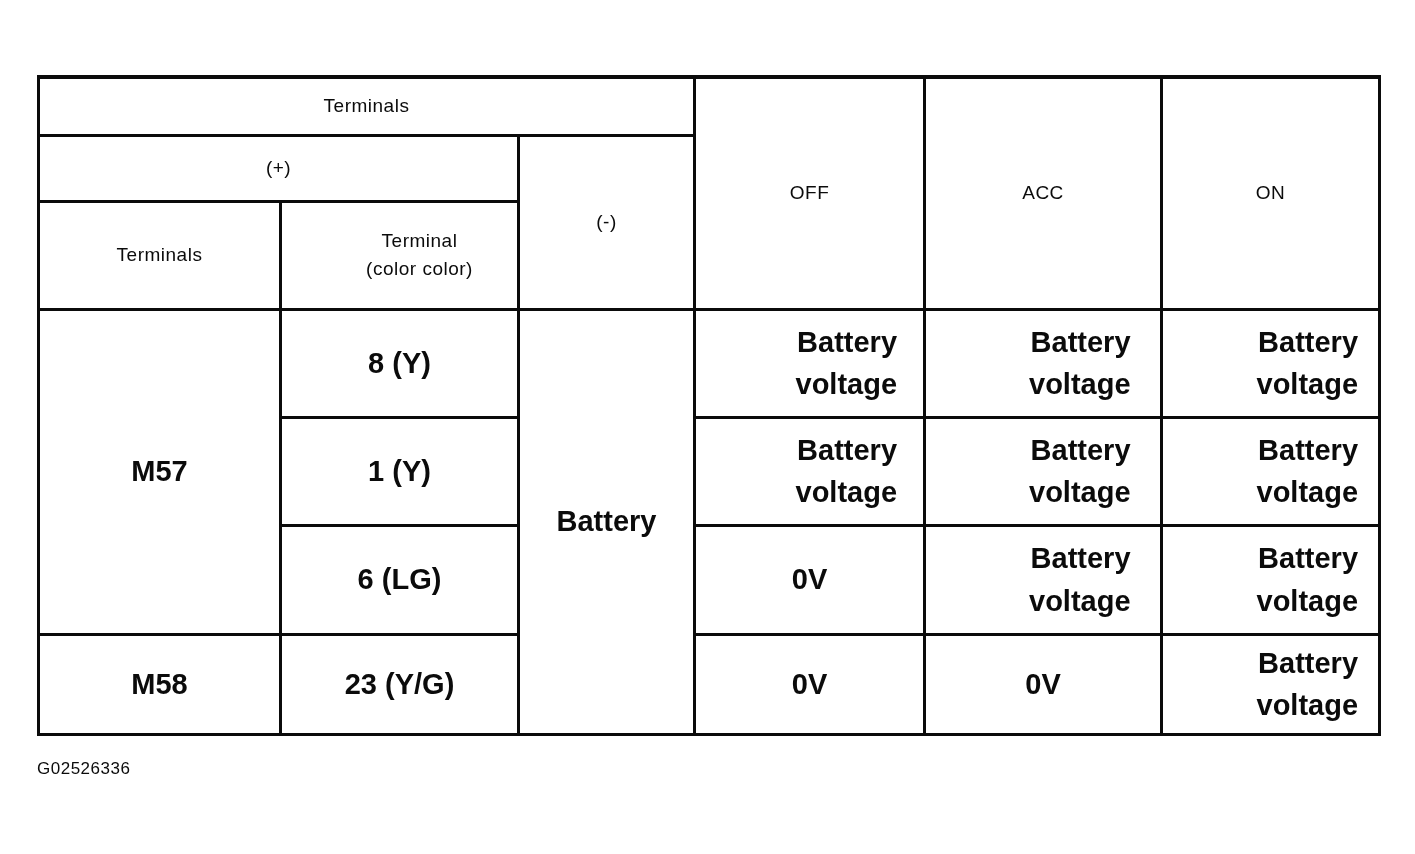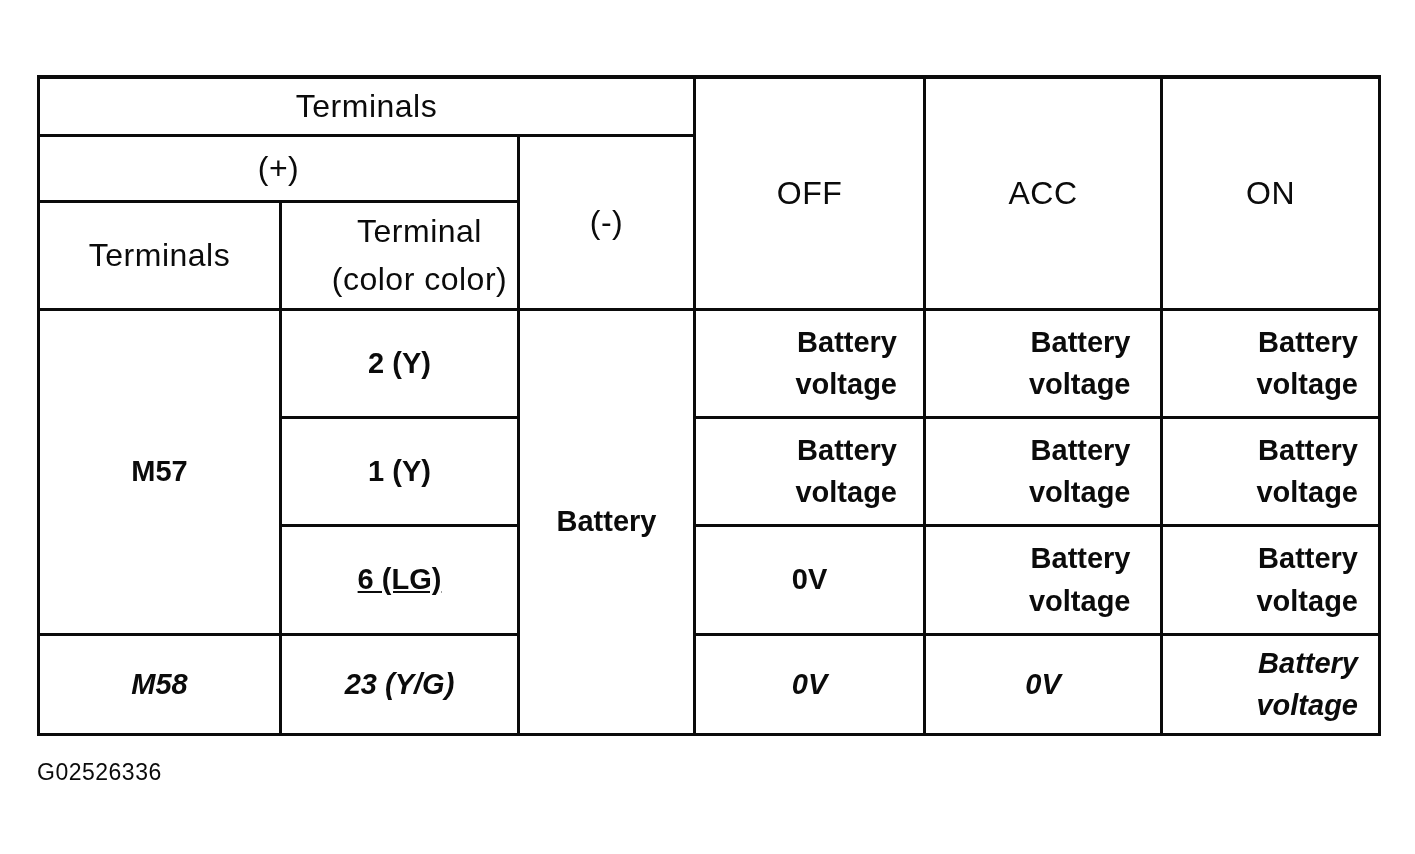--- a/index.html
+++ b/index.html
@@ -32,21 +32,21 @@
     border: 3px solid #0b0b0b;
     text-align: center;
     vertical-align: middle;
     padding: 0;
     background: #ffffff;
     overflow: hidden;
   }
   td.bl0 { border-left: none; }
   td.br0 { border-right: none; }
   .hdr {
-    font-size: 32px;
+    font-size: 19px;
     font-weight: normal;
     letter-spacing: 0.5px;
   }
   .val {
     font-size: 29px;
     font-weight: bold;
   }
   .wrap {
     display: inline-block;
     max-width: 175px;
@@ -56,27 +56,27 @@
   .line {
     display: block;
     line-height: 1.5;
     padding-left: 40px;
   }
   tr.rA { height: 58px; }
   tr.rB { height: 66px; }
   tr.rC { height: 108px; }
   tr.r1 { height: 108px; }
   tr.r2 { height: 108px; }
-  tr.r3 { height: 109px; text-decoration: underline; }
-  tr.r4 { height: 100px; font-style: italic; }
+  tr.r3 { height: 109px; }
+  tr.r4 { height: 100px; }
   .figure-id {
     position: absolute;
     left: 37px;
     top: 759px;
-    font-size: 23px;
+    font-size: 17px;
     font-weight: normal;
     letter-spacing: 0.5px;
   }
 </style>
 </head>
 <body>
 
 <div class="page">
 
   <table class="vtable">
@@ -102,21 +102,21 @@
       <tr class="rC">
         <td class="hdr bl0">Terminals</td>
         <td class="hdr">
           <span class="line">Terminal</span>
           <span class="line">(color color)</span>
         </td>
       </tr>
 
       <tr class="r1">
         <td rowspan="3" class="val bl0">M57</td>
-        <td class="val">2 (Y)</td>
+        <td class="val">8 (Y)</td>
         <td rowspan="4" class="val">Battery</td>
         <td class="val">
           <span class="wrap">Battery voltage</span></td>
         <td class="val">
           <span class="wrap">Battery voltage</span></td>
         <td class="val br0">
           <span class="wrap">Battery voltage</span></td>
       </tr>
       <tr class="r2">
         <td class="val">1 (Y)</td>

